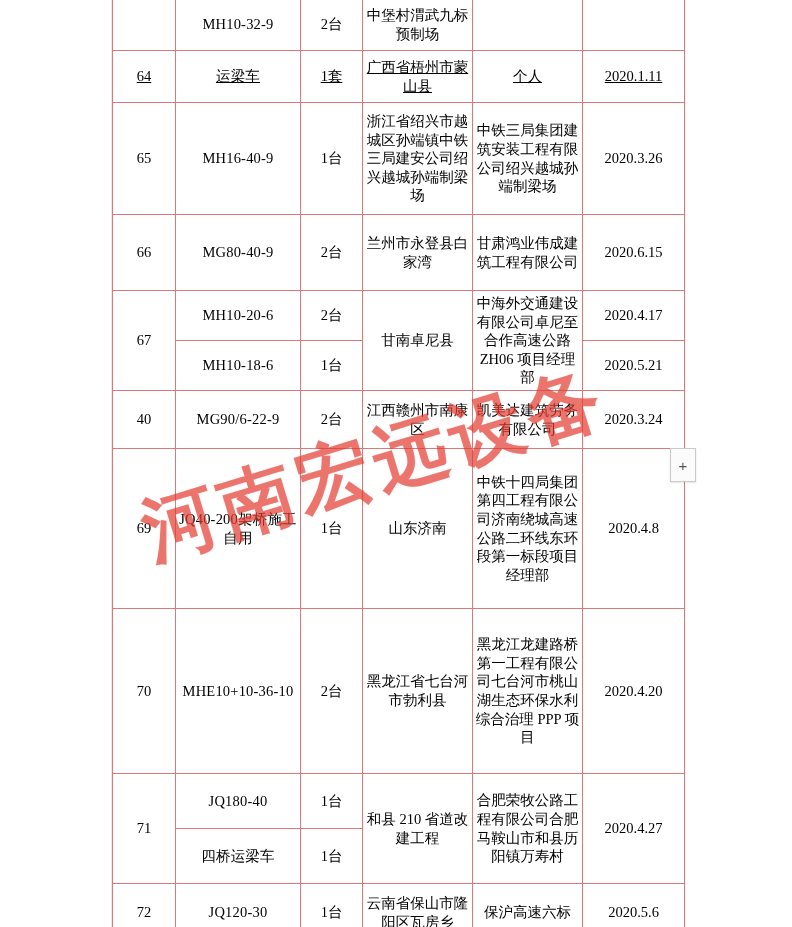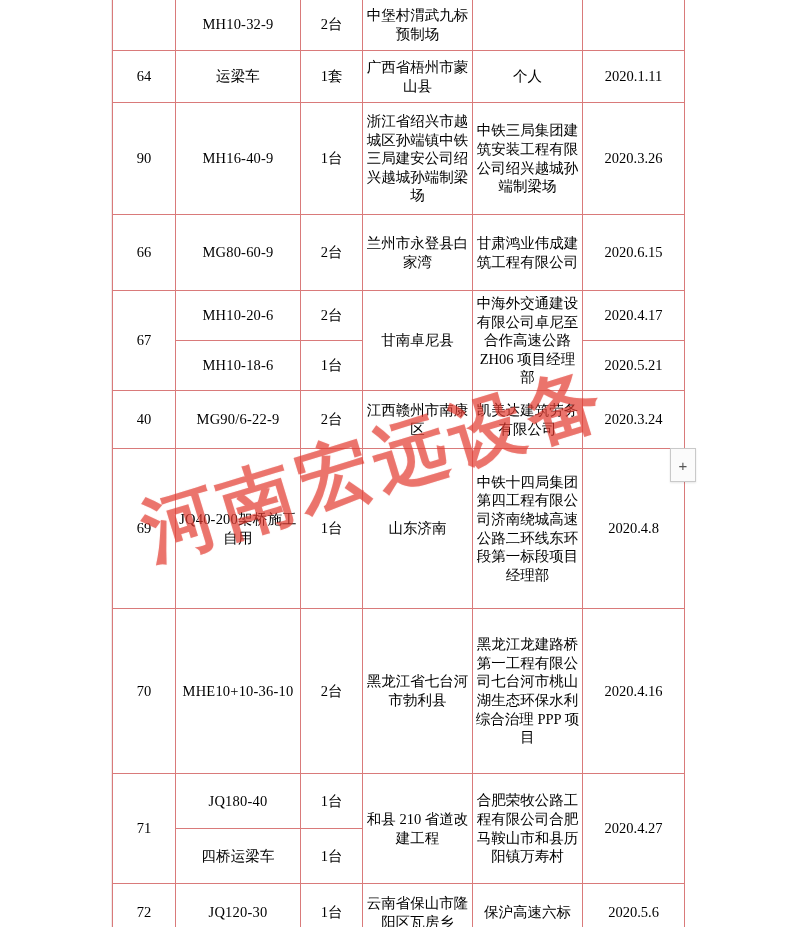--- a/index.html
+++ b/index.html
@@ -118,41 +118,41 @@
 
       <tr style="height:52px;">
         <td class="no-cell"></td>
         <td class="model-cell">MH10-32-9</td>
         <td>2台</td>
         <td>中堡村渭武九标预制场</td>
         <td></td>
         <td class="date-cell"></td>
       </tr>
 
-      <tr style="height:52px;">
+      <tr style="height:52px;text-decoration:underline;">
         <td class="no-cell">64</td>
         <td class="model-cell">运梁车</td>
         <td>1套</td>
         <td>广西省梧州市蒙山县</td>
         <td>个人</td>
         <td class="date-cell">2020.1.11</td>
       </tr>
 
       <tr style="height:112px;">
-        <td class="no-cell">90</td>
+        <td class="no-cell">65</td>
         <td class="model-cell">MH16-40-9</td>
         <td>1台</td>
         <td>浙江省绍兴市越城区孙端镇中铁三局建安公司绍兴越城孙端制梁场</td>
         <td>中铁三局集团建筑安装工程有限公司绍兴越城孙端制梁场</td>
         <td class="date-cell">2020.3.26</td>
       </tr>
 
       <tr style="height:76px;">
         <td class="no-cell">66</td>
-        <td class="model-cell">MG80-60-9</td>
+        <td class="model-cell">MG80-40-9</td>
         <td>2台</td>
         <td>兰州市永登县白家湾</td>
         <td>甘肃鸿业伟成建筑工程有限公司</td>
         <td class="date-cell">2020.6.15</td>
       </tr>
 
       <tr style="height:50px;">
         <td class="no-cell" rowspan="2">67</td>
         <td class="model-cell">MH10-20-6</td>
         <td>2台</td>
@@ -184,21 +184,21 @@
         <td>中铁十四局集团第四工程有限公司济南绕城高速公路二环线东环段第一标段项目经理部</td>
         <td class="date-cell">2020.4.8</td>
       </tr>
 
       <tr style="height:165px;">
         <td class="no-cell">70</td>
         <td class="model-cell">MHE10+10-36-10</td>
         <td>2台</td>
         <td>黑龙江省七台河市勃利县</td>
         <td>黑龙江龙建路桥第一工程有限公司七台河市桃山湖生态环保水利综合治理 PPP 项目</td>
-        <td class="date-cell">2020.4.16</td>
+        <td class="date-cell">2020.4.20</td>
       </tr>
 
       <tr style="height:55px;">
         <td class="no-cell" rowspan="2">71</td>
         <td class="model-cell">JQ180-40</td>
         <td>1台</td>
         <td rowspan="2">和县 210 省道改建工程</td>
         <td rowspan="2">合肥荣牧公路工程有限公司合肥马鞍山市和县历阳镇万寿村</td>
         <td class="date-cell" rowspan="2">2020.4.27</td>
       </tr>

